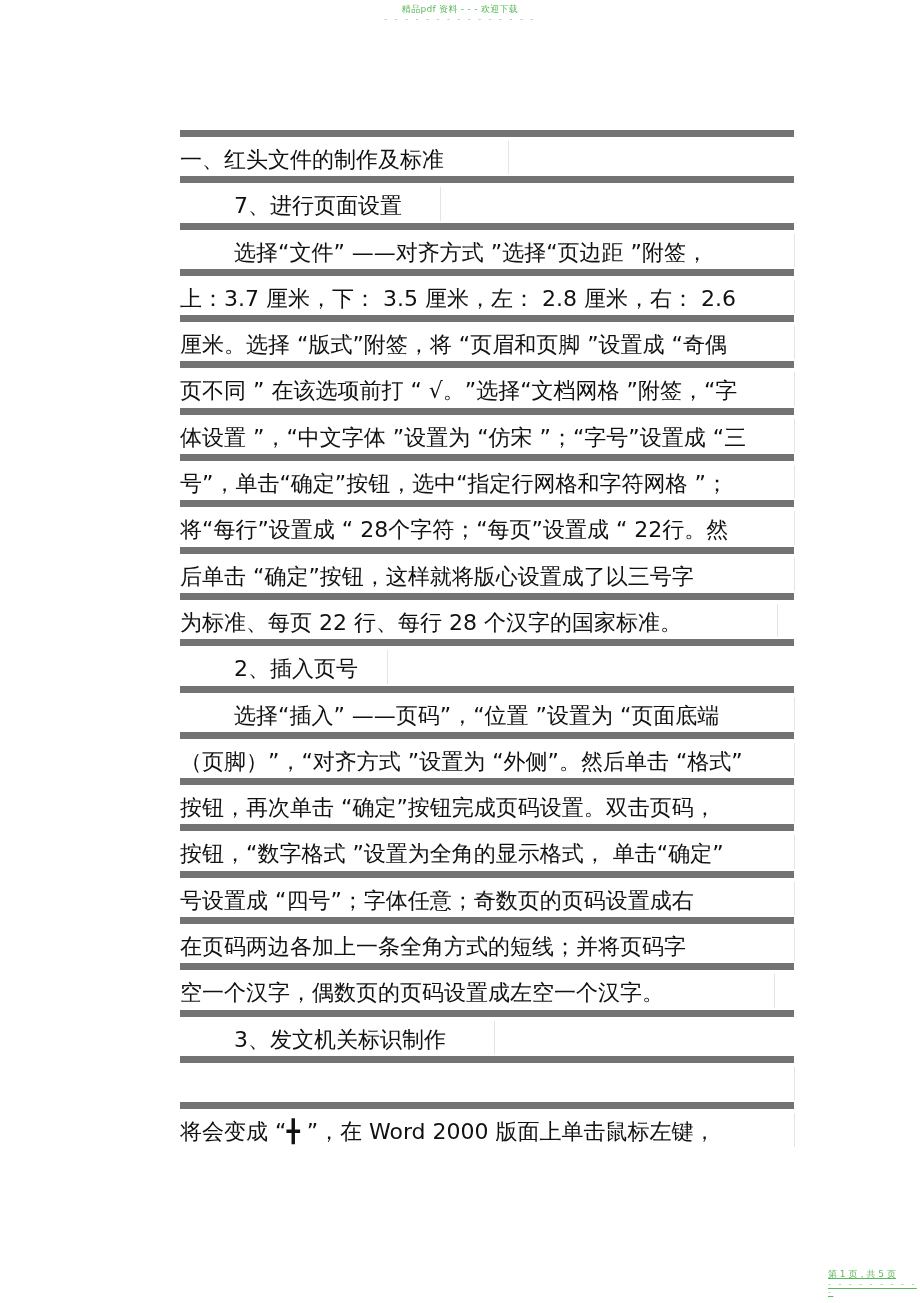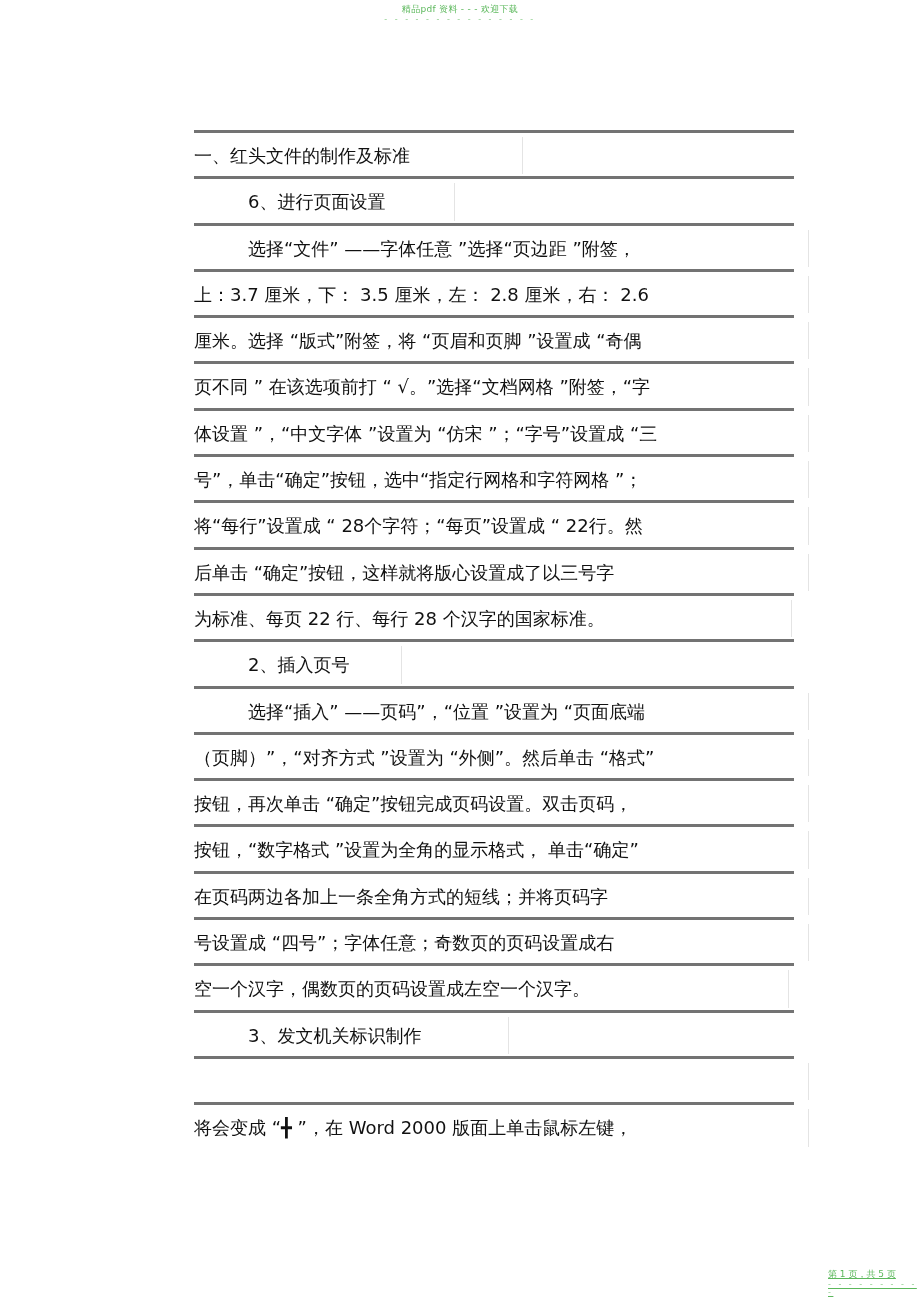--- a/index.html
+++ b/index.html
@@ -3,53 +3,53 @@
 <meta charset="utf-8">
 <style>
   html, body { margin: 0; padding: 0; background: #ffffff; }
   body { width: 920px; height: 1303px; position: relative; overflow: hidden;
          font-family: "DejaVu Sans", "Liberation Sans", sans-serif; color: #111; }
   .wm-top { position: absolute; top: 3px; left: 0; width: 920px; text-align: center;
             font-size: 9px; color: #5cb85c; letter-spacing: 0.3px; }
   .wm-top .dots, .wm-bot .dots { display: block; font-size: 8px; letter-spacing: 2.5px; color: #8fd08f; line-height: 8px; }
   .wm-bot { position: absolute; top: 1268px; left: 828px; font-size: 9px; color: #5cb85c; text-decoration: underline; }
   .page { position: absolute; left: 180px; top: 130px; width: 614px; }
-  .line { position: relative; height: 46.3px; line-height: 46px; font-size: 18px;
+  .line { position: relative; height: 46.3px; line-height: 46px; font-size: 22px;
           white-space: nowrap; overflow: visible; box-sizing: border-box;
-          border-top: 3px solid #737373; margin-left: 14px; }
+          border-top: 7px solid #737373; }
   .line .edge { position: absolute; top: 4px; bottom: 2px; width: 1px; background: #e4e4e4; }
   .indent { padding-left: 54px; }
 </style>
 </head>
 <body>
 
 <div class="wm-top">
   <span>精品pdf 资料 - - - 欢迎下载</span>
   <span class="dots">- - - - - - - - - - - - - - -</span>
 </div>
 
 <div class="page" id="doc">
     <div class="line"><span>一、红头文件的制作及标准</span><span class="edge" style="left: 328px;"></span></div>
-    <div class="line indent"><span>6、进行页面设置</span><span class="edge" style="left: 260px;"></span></div>
-    <div class="line indent"><span>选择“文件” ——字体任意 ”选择“页边距 ”附签，</span><span class="edge" style="left: 614px;"></span></div>
+    <div class="line indent"><span>7、进行页面设置</span><span class="edge" style="left: 260px;"></span></div>
+    <div class="line indent"><span>选择“文件” ——对齐方式 ”选择“页边距 ”附签，</span><span class="edge" style="left: 614px;"></span></div>
     <div class="line"><span>上：3.7 厘米，下： 3.5 厘米，左： 2.8 厘米，右： 2.6</span><span class="edge" style="left: 614px;"></span></div>
     <div class="line"><span>厘米。选择 “版式”附签，将 “页眉和页脚 ”设置成 “奇偶</span><span class="edge" style="left: 614px;"></span></div>
     <div class="line"><span>页不同 ” 在该选项前打 “  √。”选择“文档网格 ”附签，“字</span><span class="edge" style="left: 614px;"></span></div>
     <div class="line"><span>体设置 ”，“中文字体 ”设置为 “仿宋 ”；“字号”设置成 “三</span><span class="edge" style="left: 614px;"></span></div>
     <div class="line"><span>号”，单击“确定”按钮，选中“指定行网格和字符网格  ”；</span><span class="edge" style="left: 614px;"></span></div>
     <div class="line"><span>将“每行”设置成 “ 28个字符；“每页”设置成 “ 22行。然</span><span class="edge" style="left: 614px;"></span></div>
     <div class="line"><span>后单击 “确定”按钮，这样就将版心设置成了以三号字</span><span class="edge" style="left: 614px;"></span></div>
     <div class="line"><span>为标准、每页  22 行、每行  28 个汉字的国家标准。</span><span class="edge" style="left: 597px;"></span></div>
     <div class="line indent"><span>2、插入页号</span><span class="edge" style="left: 207px;"></span></div>
     <div class="line indent"><span>选择“插入” ——页码”，“位置 ”设置为 “页面底端</span><span class="edge" style="left: 614px;"></span></div>
     <div class="line"><span>（页脚）”，“对齐方式 ”设置为 “外侧”。然后单击 “格式”</span><span class="edge" style="left: 614px;"></span></div>
     <div class="line"><span>按钮，再次单击  “确定”按钮完成页码设置。双击页码，</span><span class="edge" style="left: 614px;"></span></div>
     <div class="line"><span>按钮，“数字格式 ”设置为全角的显示格式，  单击“确定”</span><span class="edge" style="left: 614px;"></span></div>
+    <div class="line"><span>号设置成 “四号”；字体任意；奇数页的页码设置成右</span><span class="edge" style="left: 614px;"></span></div>
     <div class="line"><span>在页码两边各加上一条全角方式的短线；并将页码字</span><span class="edge" style="left: 614px;"></span></div>
-    <div class="line"><span>号设置成 “四号”；字体任意；奇数页的页码设置成右</span><span class="edge" style="left: 614px;"></span></div>
     <div class="line"><span>空一个汉字，偶数页的页码设置成左空一个汉字。</span><span class="edge" style="left: 594px;"></span></div>
     <div class="line indent"><span>3、发文机关标识制作</span><span class="edge" style="left: 314px;"></span></div>
     <div class="line indent"><span class="edge" style="left: 614px;"></span></div>
     <div class="line"><span>将会变成 “╋ ”，在  Word 2000  版面上单击鼠标左键，</span><span class="edge" style="left: 614px;"></span></div>
   </div>
 
 <div class="wm-bot">
   <span>第 1 页，共 5 页</span>
   <span class="dots">- - - - - - - - - -</span>
 </div>

